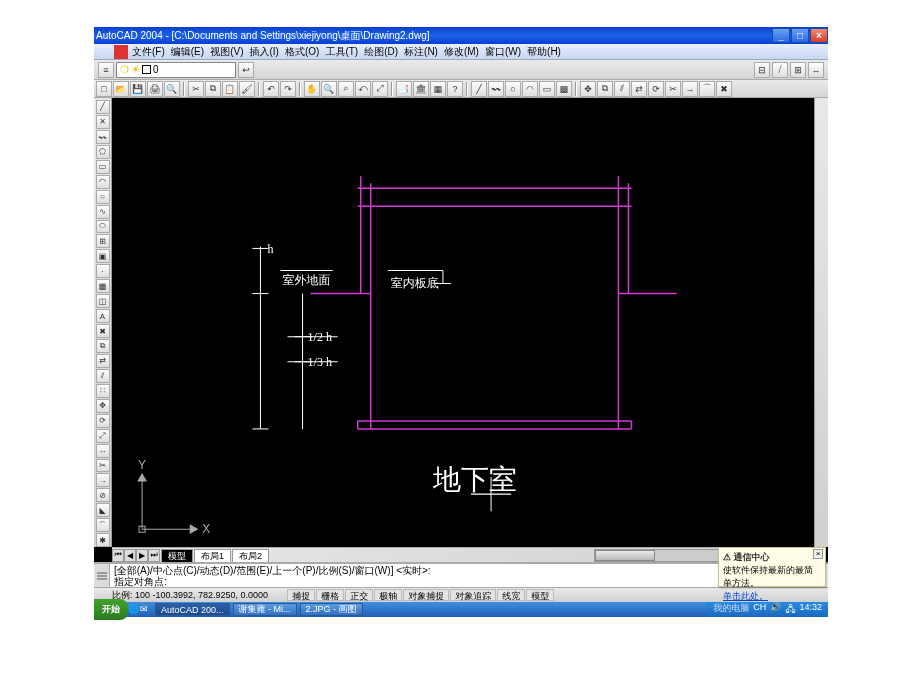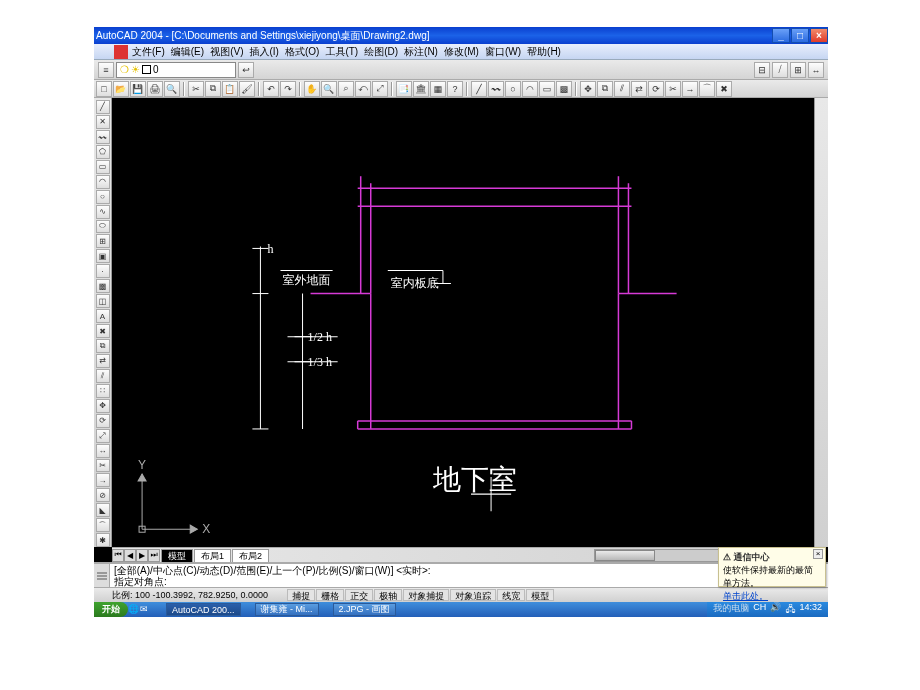--- a/index.html
+++ b/index.html
@@ -59,22 +59,22 @@
   .notice .close-n { position: absolute; top: 1px; right: 2px; width: 10px; height: 10px; border: 1px solid #999; background: #eee; font-size: 8px; line-height: 8px; text-align: center; }
   .notice a { color: #04c; text-decoration: underline; }
   
   
   .status { position: absolute; left: 0; right: 0; bottom: 15px; height: 15px; background: linear-gradient(to bottom,#eaeaea,#d0d0d0); border-top: 1px solid #aaa; display: flex; align-items: center; font-size: 9px; color: #000; }
   .status .coords { padding: 0 18px; }
   .status .toggle { padding: 0 4px; border: 1px solid #bbb; margin-left: 1px; background: #e4e4e4; height: 12px; line-height: 12px; }
   
   
   .taskbar { position: absolute; left: 0; right: 0; bottom: 0; height: 15px; background: linear-gradient(to bottom,#3f8edc,#235fb8); display: flex; align-items: center; font-size: 9px; color: #fff; }
-  .start { height: 15px; padding: 0 8px; background: linear-gradient(to bottom,#3fa32e,#2b7a1e); border-radius: 0 8px 8px 0; display: flex; align-items: center; font-weight: bold; justify-content: flex-end; }
-  .task-btn { height: 13px; margin-left: 14px; padding: 0 5px; background: linear-gradient(to bottom,#5a9de0,#3470c0); border: 1px solid #2a5a9a; display: flex; align-items: center; max-width: 100px; overflow: hidden; white-space: nowrap; }
+  .start { height: 21px; padding: 0 8px; background: linear-gradient(to bottom,#3fa32e,#2b7a1e); border-radius: 0 8px 8px 0; display: flex; align-items: center; font-weight: bold; justify-content: flex-end; }
+  .task-btn { height: 13px; margin-left: 3px; padding: 0 5px; background: linear-gradient(to bottom,#5a9de0,#3470c0); border: 1px solid #2a5a9a; display: flex; align-items: center; max-width: 100px; overflow: hidden; white-space: nowrap; }
   .task-btn.active { background: linear-gradient(to bottom,#2a5faa,#1d4a8a); }
   .tray { margin-left: auto; height: 15px; padding: 0 6px; background: linear-gradient(to bottom,#2a8ae0,#1a6ac0); display: flex; align-items: flex-start; gap: 4px; }
   .tray .clk { font-size: 9px; }
   .qicon { width: 12px; height: 12px; display: inline-block; }
   
   .ucs-text { fill: #aaa; font-size: 12px; }
   .draw-text { fill: #fff; font-size: 12px; font-family: "SimSun"; }
   .big-text { fill: #fff; font-size: 28px; font-family: "SimSun"; }
 </style>
 </head>

